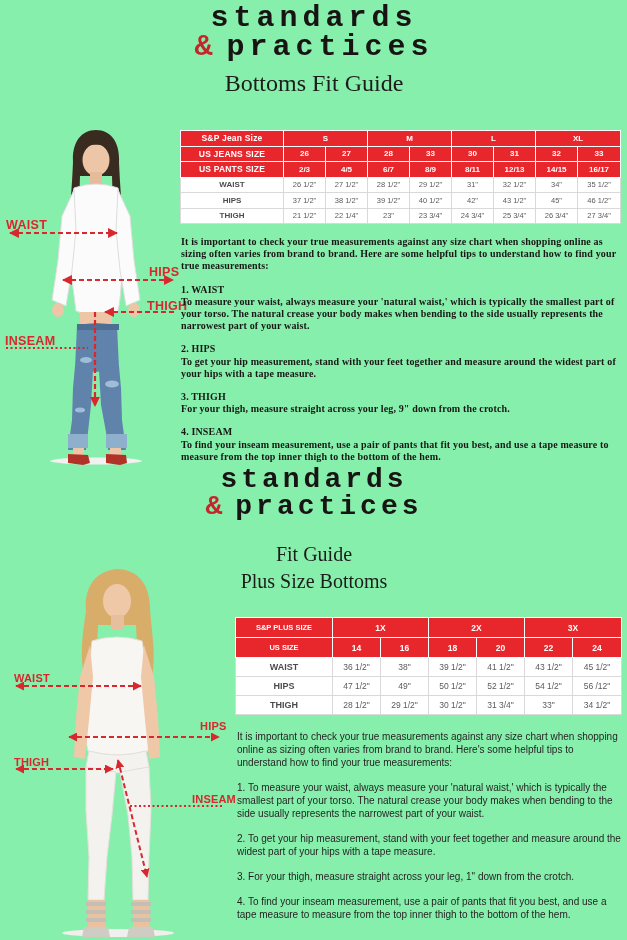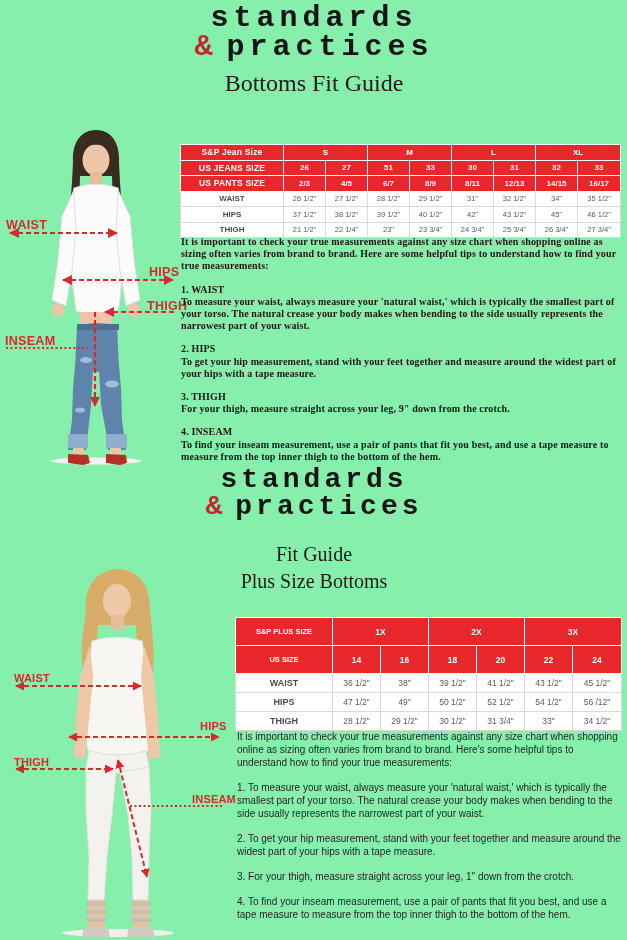--- a/index.html
+++ b/index.html
@@ -21,33 +21,33 @@
   .photo{position:absolute;margin:0;}
   #photo1{left:0;top:120px;width:180px;height:345px;}
   #photo2{left:0;top:555px;width:235px;height:385px;}
   .photo svg{display:block;}
   .mlabel{position:absolute;color:#d8282e;font-weight:bold;white-space:nowrap;}
   #photo1 .mlabel{font-size:12.5px;letter-spacing:.3px;}
   #photo2 .mlabel{font-size:11px;letter-spacing:.2px;}
 
   
   .sizes{position:absolute;border-collapse:collapse;table-layout:fixed;}
-  #table1{left:180px;top:144px;width:441px;}
+  #table1{left:180px;top:130px;width:441px;}
   #table2{left:235px;top:617px;width:386px;}
   .sizes td{text-align:center;vertical-align:middle;padding:0;overflow:hidden;}
   tr.red td{background:#e8272d;color:#ffffff;border:1.5px solid #ffffff;font-weight:bold;}
   tr.white td{background:#ffffff;color:#5a5a5c;border:1px solid #d9d9d9;}
   tr.white td.rlabel{font-weight:bold;color:#4c4c4e;}
   #table1 tr{height:15.5px;}
   #table1 tr.red td{font-size:8px;}
   #table1 tr.grp td.rlabel{font-size:6.5px;}
   #table1 tr.red td.rlabel{font-size:8.5px;letter-spacing:.2px;}
   #table1 tr.white td{font-size:7.5px;}
   #table1 tr.white td.rlabel{font-size:8px;}
-  #table2 tr.red{height:28px;}
+  #table2 tr.red{height:20px;}
   #table2 tr.white{height:19px;}
   #table2 tr.red td{font-size:8.5px;}
   #table2 tr.grp td.rlabel{font-size:7.5px;}
   #table2 tr.red td.rlabel{font-size:7.5px;}
   #table2 tr.white td{font-size:8.5px;}
   #table2 tr.white td.rlabel{font-size:9px;}
 
   
   .tips{position:absolute;margin:0;}
   #tips1{left:181px;top:236px;width:444px;font-family:"Liberation Serif","DejaVu Serif",serif;
@@ -138,21 +138,21 @@
           <td class="rlabel">S&amp;P Jean Size</td>
           <td class="gcell" colspan="2">S</td>
           <td class="gcell" colspan="2">M</td>
           <td class="gcell" colspan="2">L</td>
           <td class="gcell" colspan="2">XL</td>
         </tr>
       <tr class="red">
           <td class="rlabel">US JEANS SIZE</td>
           <td class="vcell">26</td>
           <td class="vcell">27</td>
-          <td class="vcell">51</td>
+          <td class="vcell">28</td>
           <td class="vcell">33</td>
           <td class="vcell">30</td>
           <td class="vcell">31</td>
           <td class="vcell">32</td>
           <td class="vcell">33</td>
         </tr>
       <tr class="red">
           <td class="rlabel">US PANTS SIZE</td>
           <td class="vcell">2/3</td>
           <td class="vcell">4/5</td>

